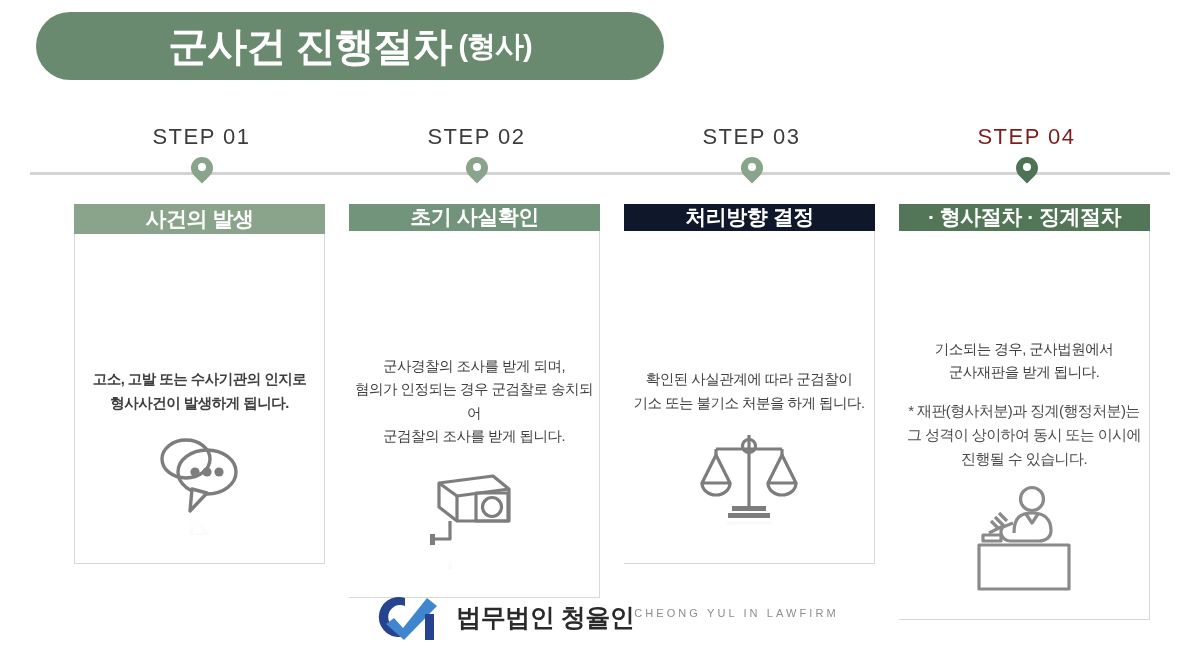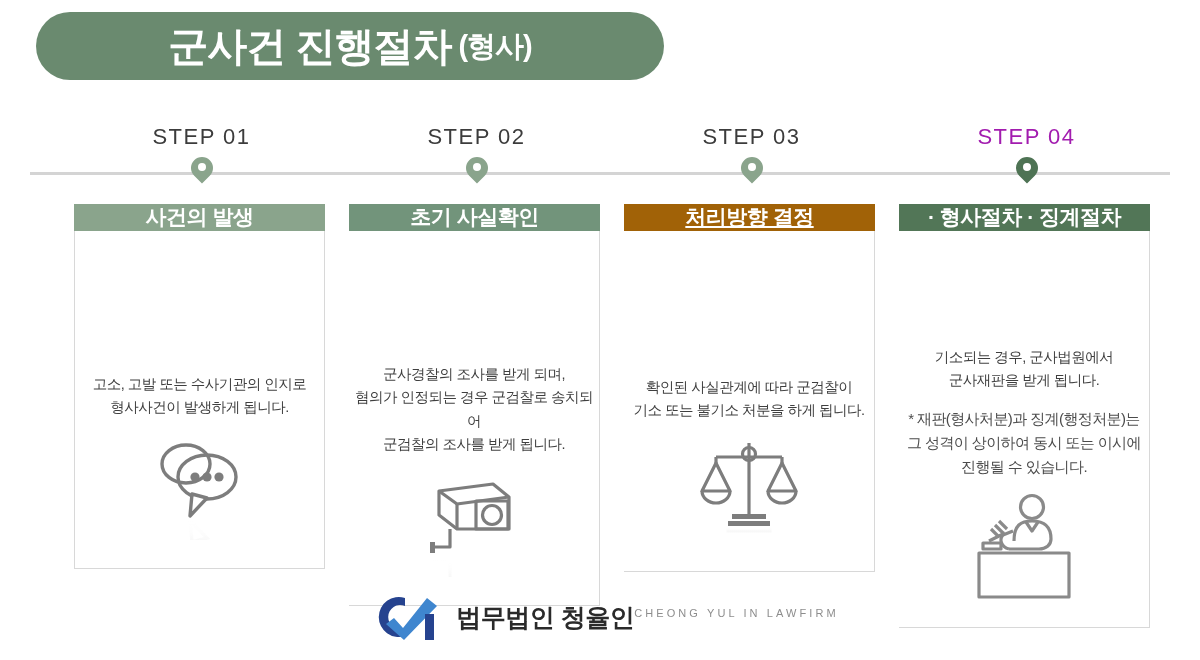--- a/index.html
+++ b/index.html
@@ -76,21 +76,21 @@
     align-items: center;
   }
   .step-label {
     font-size: 22px;
     letter-spacing: 1.5px;
     color: #3c3c3c;
     white-space: nowrap;
     font-weight: normal;
   }
   .step-col.active .step-label {
-    color: #a21caf;
+    color: #7f1d1d;
   }
   .pin {
     margin-top: 7px;
     width: 22px;
     height: 31px;
     position: relative;
   }
   .pin-body {
     width: 22px;
     height: 22px;
@@ -143,21 +143,21 @@
   }
   .card-body {
     flex: 1;
     border: 1px solid #d8d8d8;
     border-top: none;
     background: #ffffff;
     display: flex;
     flex-direction: column;
     align-items: center;
     box-sizing: border-box;
-    padding-top: 12px;
+    padding-top: 4px;
   }
   .card + .card .card-body { border-left: none; }
   .card-text {
     font-size: 14.5px;
     color: #3f3f3f;
     text-align: center;
     line-height: 1.62;
     letter-spacing: -0.5px;
     white-space: pre-line;
   }
@@ -251,21 +251,21 @@
     </div>
   </div>
 
 </div>
 
 <div class="cards">
 
   <div class="card">
     <div class="card-head" style="background: rgb(138, 164, 140);">사건의 발생</div>
     <div class="card-body">
-      <div class="card-text" style="margin-top:130px;">고소, 고발 또는 수사기관의 인지로
+      <div class="card-text" style="margin-top:130px;font-weight:bold;">고소, 고발 또는 수사기관의 인지로
 형사사건이 발생하게 됩니다.</div>
       <div class="icon-slot">
         <svg width="110" height="110" viewBox="0 0 110 110">
           <defs>
             <linearGradient id="refl1" x1="0" y1="0" x2="0" y2="1">
               <stop offset="0%" stop-color="#bdbdbd" stop-opacity="0.38"></stop>
               <stop offset="100%" stop-color="#ffffff" stop-opacity="0"></stop>
             </linearGradient>
           </defs>
           <g fill="none" stroke="#7d7d7d" stroke-width="3.4">
@@ -313,21 +313,21 @@
           <g transform="translate(0,172) scale(1,-1)" opacity="0.32">
             <path d="M20 24 L74 17 L90 30 L90 62 L38 62 L20 48 Z" fill="none" stroke="url(#refl2)" stroke-width="3.2"></path>
             <path d="M31 62 L31 80 L13 80" fill="none" stroke="url(#refl2)" stroke-width="3.2"></path>
           </g>
         </svg>
       </div>
     </div>
   </div>
 
   <div class="card">
-    <div class="card-head" style="background: #a16207; text-decoration: underline;">처리방향 결정</div>
+    <div class="card-head" style="background: #0f172a;">처리방향 결정</div>
     <div class="card-body">
       <div class="card-text" style="margin-top:133px;">확인된 사실관계에 따라 군검찰이
 기소 또는 불기소 처분을 하게 됩니다.</div>
       <div class="icon-slot">
         <svg width="110" height="110" viewBox="0 0 110 110">
           <defs>
             <linearGradient id="refl3" x1="0" y1="0" x2="0" y2="1">
               <stop offset="0%" stop-color="#bdbdbd" stop-opacity="0.35"></stop>
               <stop offset="100%" stop-color="#ffffff" stop-opacity="0"></stop>
             </linearGradient>

